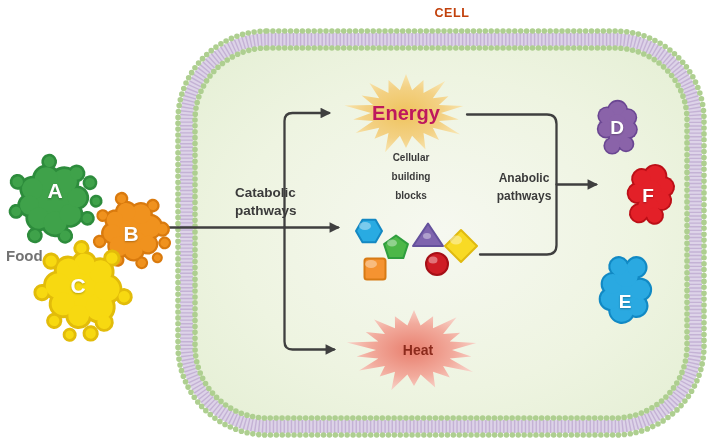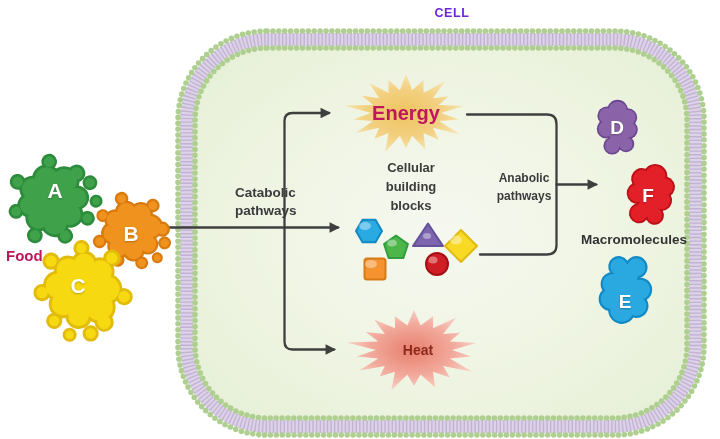--- a/index.html
+++ b/index.html
@@ -1,24 +1,24 @@
 <!DOCTYPE html>
 <html><head>
 <meta charset="utf-8">
 <style>
   html,body{margin:0;padding:0;background:#fff;}
   #stage{position:relative;width:720px;height:439px;background:#fff;overflow:hidden;
          font-family:"Liberation Sans",sans-serif;}
   #diagram-svg{position:absolute;left:0;top:0;}
   .t{position:absolute;color:#3b3b3b;white-space:pre;}
   .ctr{transform:translate(-50%,-50%);text-align:center;}
-  #cell-title{left:452px;top:13px;font-size:12.5px;font-weight:700;color:#6d28d9;letter-spacing:.6px;}
-  #food-label{left:6px;top:247px;font-size:15px;font-weight:700;color:#be185d;}
+  #cell-title{left:452px;top:13px;font-size:12.5px;font-weight:700;color:#c2410c;letter-spacing:.6px;}
+  #food-label{left:6px;top:247px;font-size:15px;font-weight:700;color:#737373;}
   #catabolic-label{left:214px;top:184px;font-size:13.5px;font-weight:700;line-height:17.5px;margin-left:21px;}
-  #building-label{left:411px;top:186px;font-size:13px;font-weight:700;line-height:19px;}
+  #building-label{left:411px;top:176px;font-size:10px;font-weight:700;line-height:19px;}
   #anabolic-label{left:524px;top:187px;font-size:12px;font-weight:700;line-height:18px;}
   #macro-label{left:634px;top:239px;font-size:13.5px;font-weight:700;color:#333;}
   #energy-label{left:406px;top:113px;font-size:20px;font-weight:700;color:#be185d;}
   #heat-label{left:418px;top:350px;font-size:14px;font-weight:700;color:#8b2a1c;}
   .blob-letter{position:absolute;transform:translate(-50%,-50%);font-size:21px;font-weight:700;
                color:#fff;text-shadow:0 1px 2px rgba(0,0,0,.28);}
   .macro-letter{font-size:19px;}
 </style>
 </head>
 <body>
@@ -264,21 +264,20 @@
 
   <div class="t ctr" id="cell-title">CELL</div>
   <div class="t" id="food-label">Food</div>
 
   <div class="t" id="catabolic-label"><span>Catabolic</span><br><span>pathways</span></div>
 
   <div class="t ctr" id="building-label"><span>Cellular</span><br><span>building</span><br><span>blocks</span></div>
 
   <div class="t ctr" id="anabolic-label"><span>Anabolic</span><br><span>pathways</span></div>
 
-  <div class="t ctr" id="macro-label">Macromolecules</div>
 
   <div class="t ctr" id="energy-label">Energy</div>
   <div class="t ctr" id="heat-label">Heat</div>
 
   <div class="blob-letter" style="left:55px;top:191px">A</div>
   <div class="blob-letter" style="left:131px;top:234px">B</div>
   <div class="blob-letter" style="left:78px;top:286px">C</div>
   <div class="blob-letter macro-letter" style="left:617px;top:128px">D</div>
   <div class="blob-letter macro-letter" style="left:648px;top:196px">F</div>
   <div class="blob-letter macro-letter" style="left:625px;top:302px">E</div>

